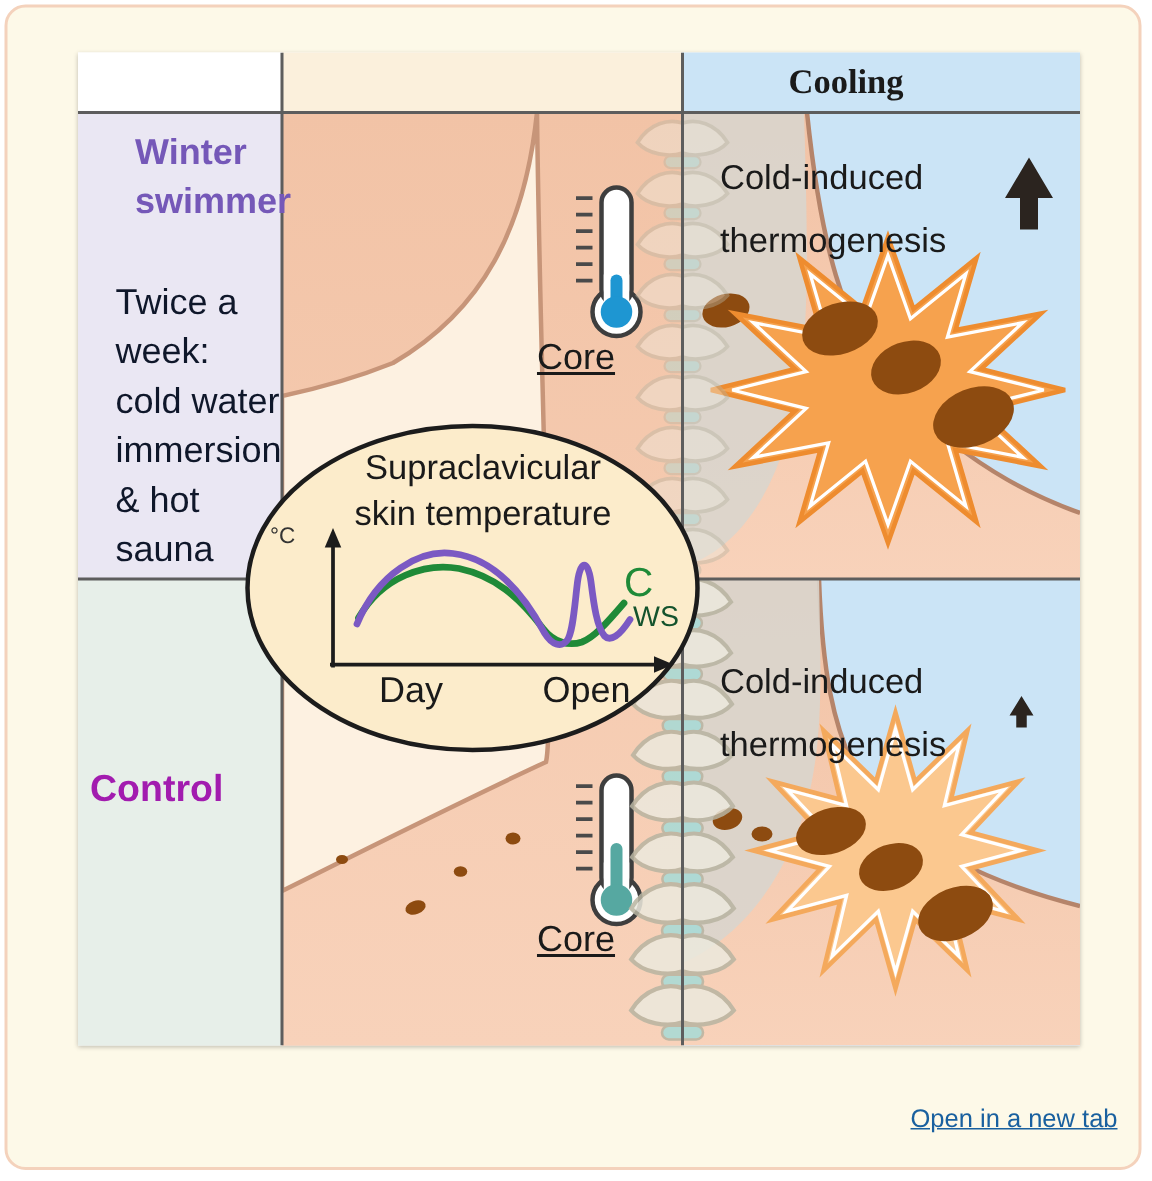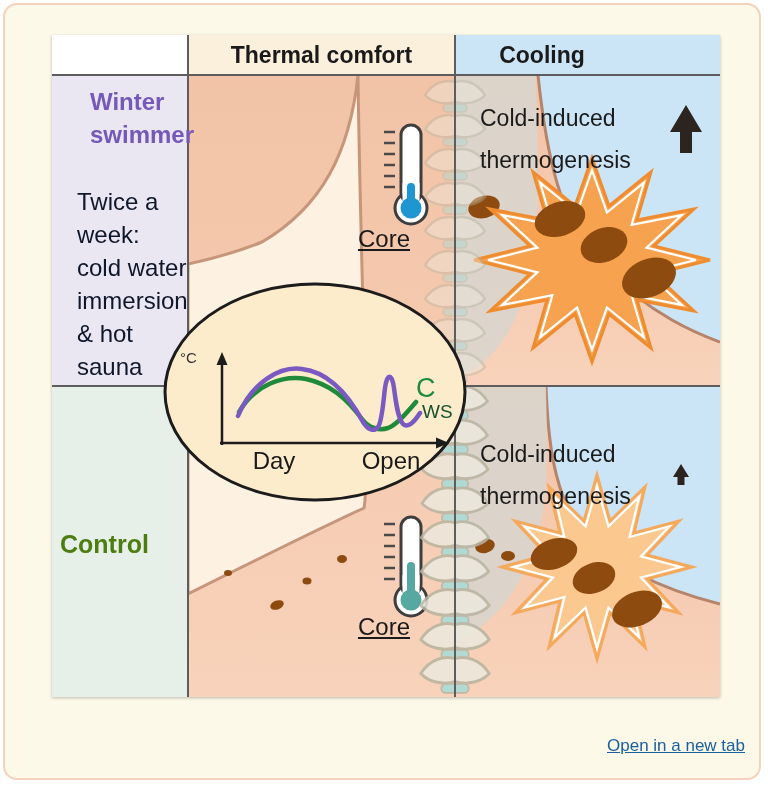--- a/index.html
+++ b/index.html
@@ -13,23 +13,23 @@
   .left-r1{left:0;top:40px;width:136px;height:311px;background:#eae7f3;}
   .left-r2{left:0;top:351px;width:136px;height:311px;background:#e7efe9;}
   .mid-r1{left:136px;top:40px;width:267px;height:311px;background:#fbf0dc;}
   .mid-r2{left:136px;top:351px;width:267px;height:311px;background:#f5cab0;}
   .right-r1{left:403px;top:40px;width:265px;height:311px;background:#cbe4f6;}
   .right-r2{left:403px;top:351px;width:265px;height:311px;background:#cbe4f6;}
   svg.art{position:absolute;left:0;top:0;width:668px;height:662px;}
   .txt{position:absolute;white-space:pre-line;color:#1a1a1a;}
   .hdr-label{font-weight:bold;font-size:23px;text-align:center;line-height:40px;height:40px;}
   .hdr-label.mid{left:136px;top:0;width:267px;}
-  .hdr-label.right{left:381px;top:0;width:218px;}
+  .hdr-label.right{left:403px;top:0;width:218px;font-family:Liberation Serif, serif;}
   .purple{color:#7558b8;margin-left:30px;}
-  .green-label{color:#4d7c0f;margin-top:18px;}
+  .green-label{color:#a21caf;}
   .row-label{left:8px;top:50px;width:128px;font-weight:bold;font-size:24px;line-height:33px;}
   .row-sub{left:25px;top:150px;width:132px;font-size:24px;line-height:33px;color:#0f172a;}
   .control-label{left:8px;top:477px;width:128px;font-weight:bold;font-size:25px;}
   .cold-caption{width:200px;font-size:23px;line-height:42px;}
   .core-label{width:80px;text-align:center;font-size:24px;text-decoration:underline;}
   .inset-title{left:160px;top:261px;width:220px;text-align:center;font-size:23px;line-height:31px;}
   .axis-y-label{left:128px;top:314px;font-size:15px;color:#333;}
   .xtick{font-size:24px;text-align:center;}
   .legend-c{left:364px;top:338px;font-size:27px;color:#1f8a38;}
   .legend-ws{left:370px;top:366px;font-size:19px;color:#14532d;}
@@ -192,41 +192,42 @@
           <line x1="170" y1="410" x2="170" y2="326"></line>
           <line x1="168" y1="408" x2="388" y2="408"></line>
         </g>
         <polygon points="170,317 164.5,330 175.5,330" fill="#1c1c1c"></polygon>
         <polygon points="397,408 384,402.5 384,413.5" fill="#1c1c1c"></polygon>
         <path d="M 187,377 C 203,349 232,340 254,344 C 278,349 294,363 310,384 C 317,393 327,396 336,393 C 344,390 352,381 364,367" fill="none" stroke="#1f8a38" stroke-width="4.5" stroke-linecap="round"></path>
         <path d="M 186,381 C 200,347 228,331 250,334 C 276,337 296,359 311,387 C 316,395 322,397 326,392 C 330,387 331,369 333,353 C 335,338 340,338 342,353 C 344,369 346,383 351,389 C 355,393 361,389 368,378" fill="none" stroke="#7b59c3" stroke-width="4.5" stroke-linecap="round"></path>
       </g>
     </svg>
 
-    <div class="txt hdr-label mid">Thermal comfort</div>
     <div class="txt hdr-label right">Cooling</div>
 
     <div class="txt row-label purple">Winter
 swimmer</div>
     <div class="txt row-sub">Twice a
 week:
 cold water
 immersion
 &amp; hot
 sauna</div>
     <div class="txt control-label green-label">Control</div>
 
     <div class="txt cold-caption" style="left:428px;top:62px;">Cold-induced
 thermogenesis</div>
     <div class="txt cold-caption" style="left:428px;top:398px;">Cold-induced
 thermogenesis</div>
 
     <div class="txt core-label" style="left:292px;top:190px;">Core</div>
     <div class="txt core-label" style="left:292px;top:578px;">Core</div>
 
+    <div class="txt inset-title">Supraclavicular
+skin temperature</div>
     <div class="txt axis-y-label">°C</div>
     <div class="txt xtick" style="left:188px;top:412px;width:68px;">Day</div>
     <div class="txt xtick" style="left:300px;top:412px;width:78px;">Open</div>
     <div class="txt legend-c">C</div>
     <div class="txt legend-ws">WS</div>
   </div>
 
   <a class="open-link" href="#">Open in a new tab</a>
 </div>
 

